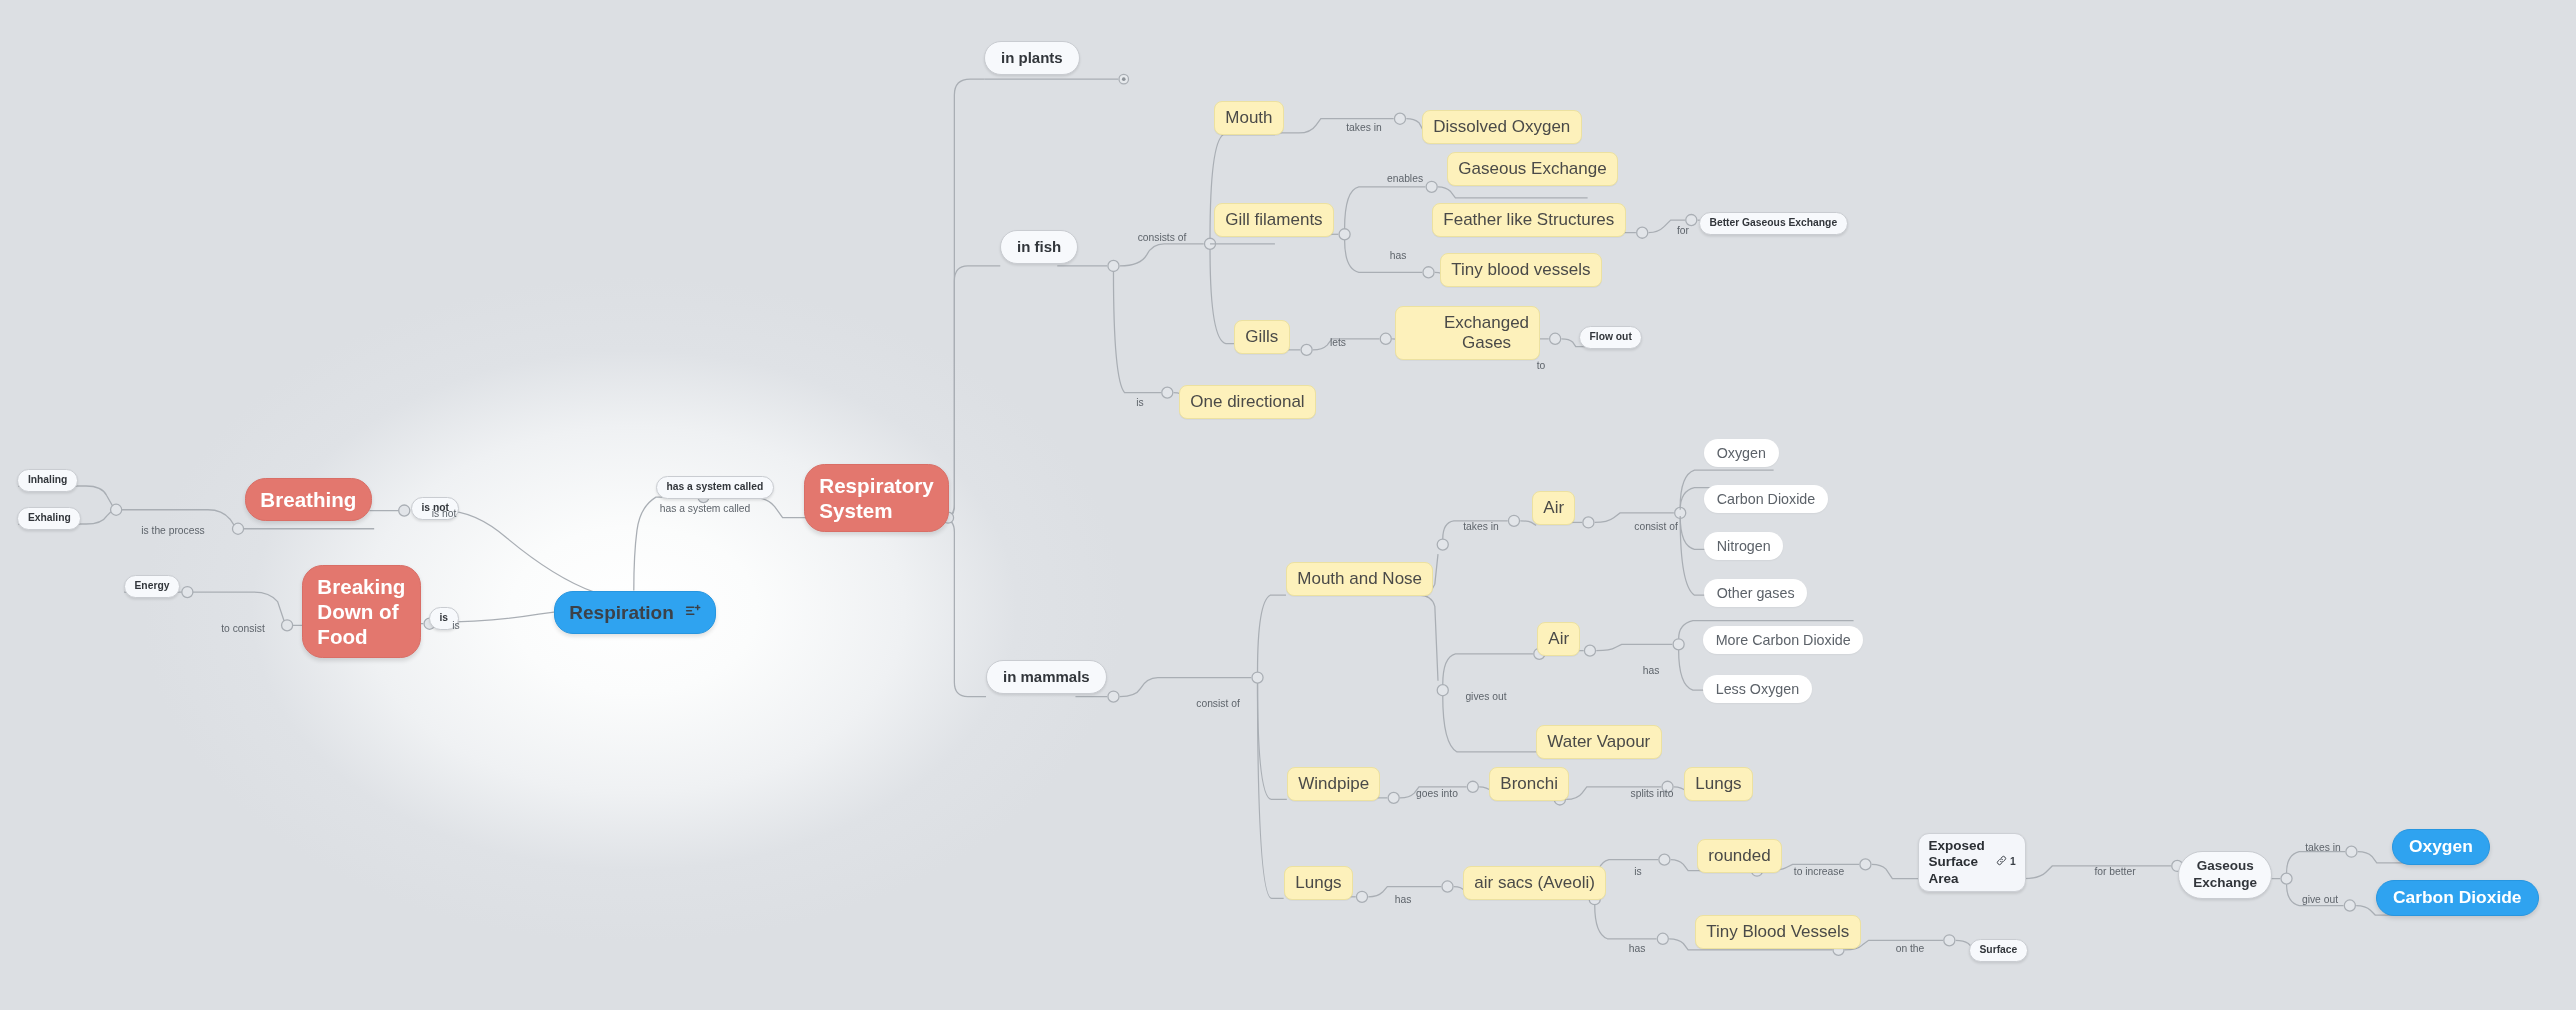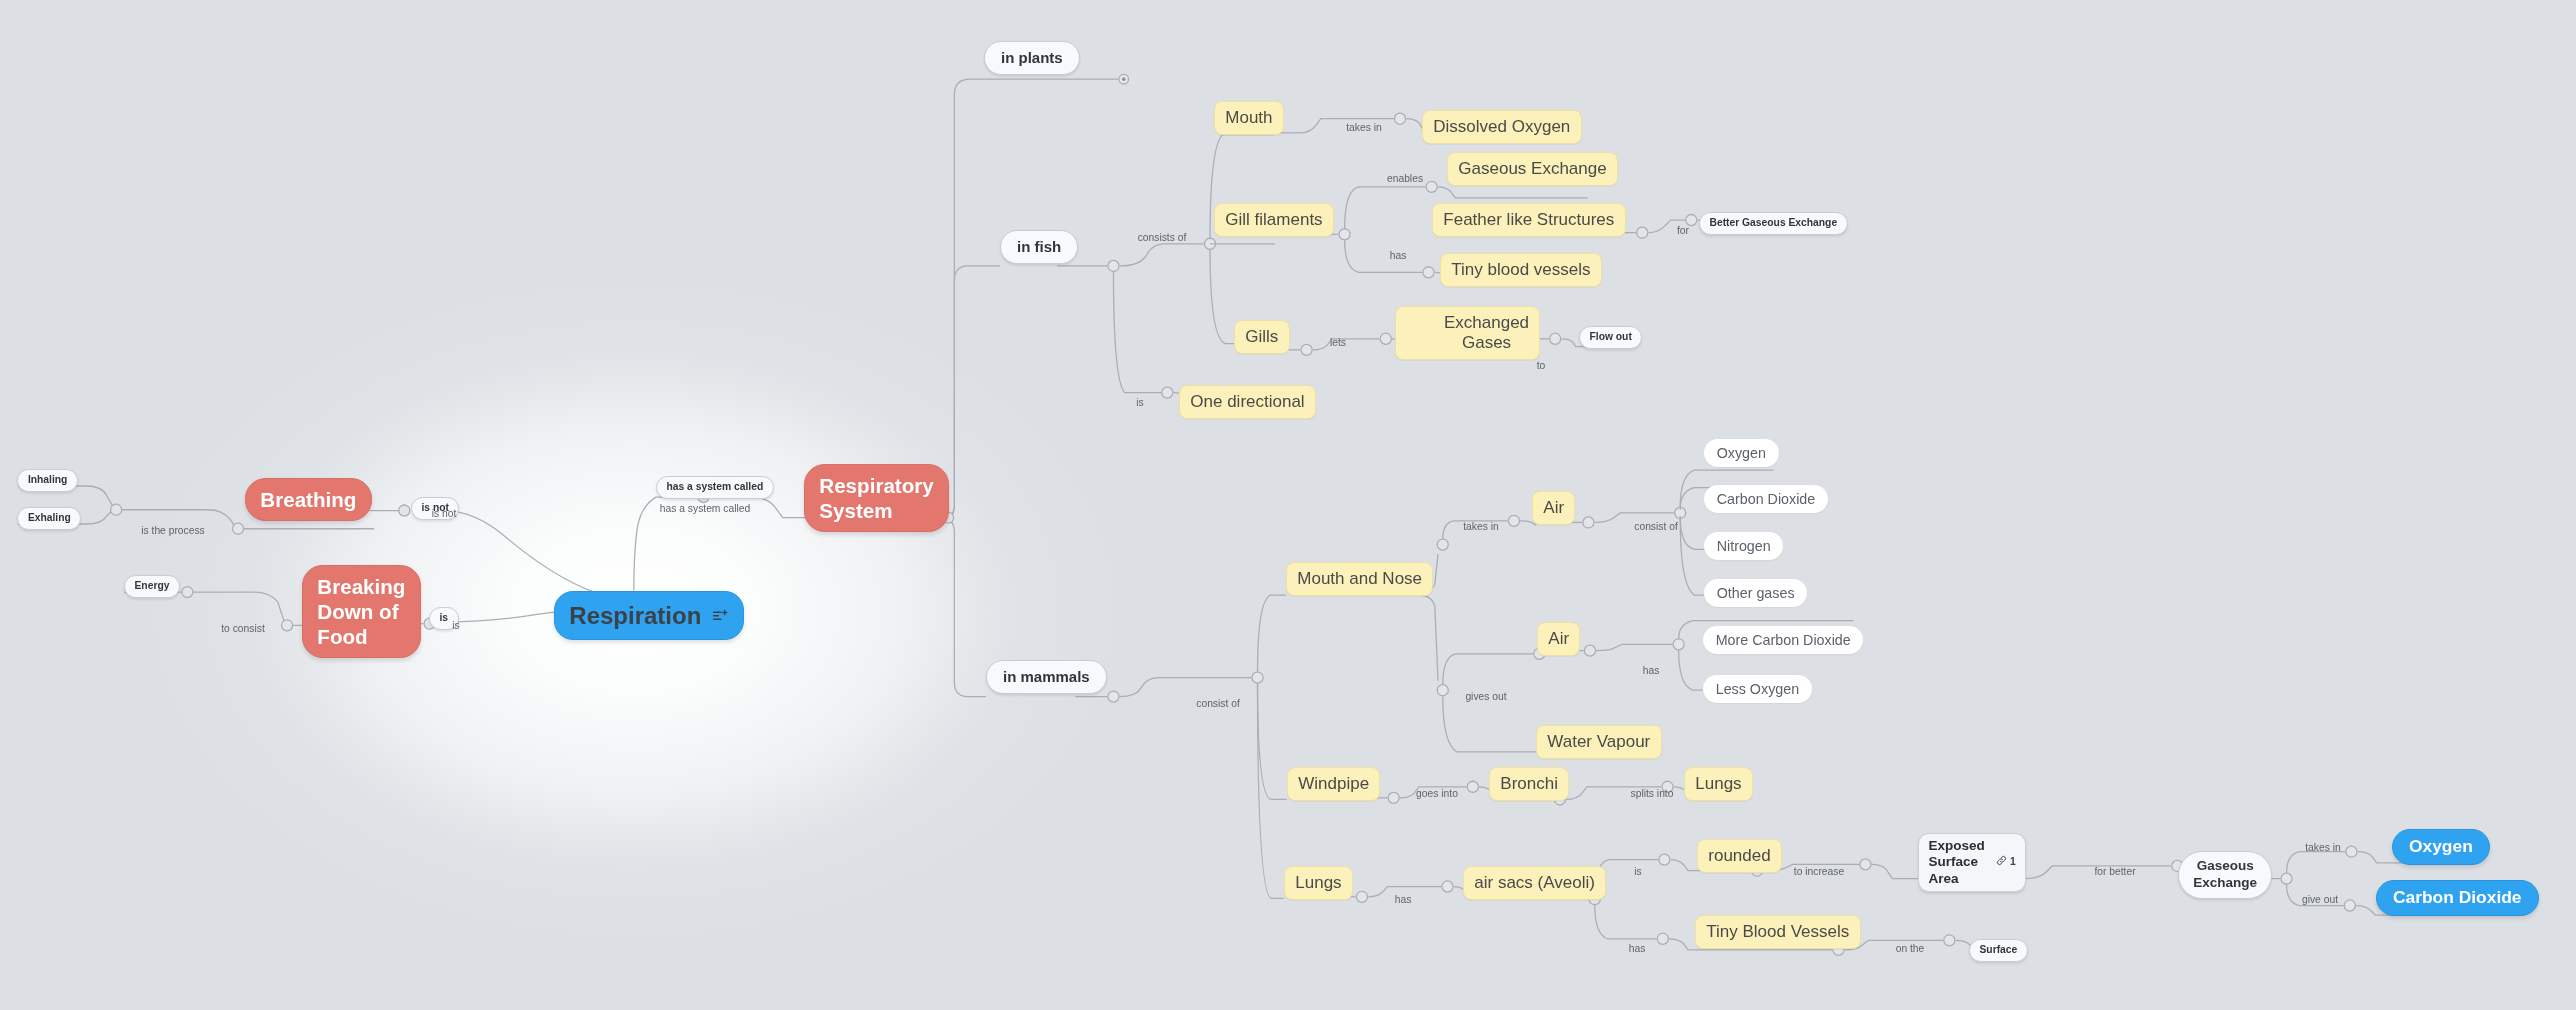--- a/index.html
+++ b/index.html
@@ -82,21 +82,21 @@
     border:1.6px solid #2796e0;
     border-radius:791px;
     color:#ffffff;
     font-weight:bold;
     font-size:17.4px;
     padding:6.3px 16px;
     box-shadow:0 2.4px 4px rgba(0,0,0,.12);
   }
   .n-blue.root{
     border-radius:19px;
-    font-size:24px;
+    font-size:19px;
     color:#3c4148;
     padding:8.7px 14.3px;
   }
 
   .edge-label{
     position:absolute;
     font-size:10.3px;
     color:#5e646b;
     white-space:nowrap;
     transform:translate(-50%,-50%);

